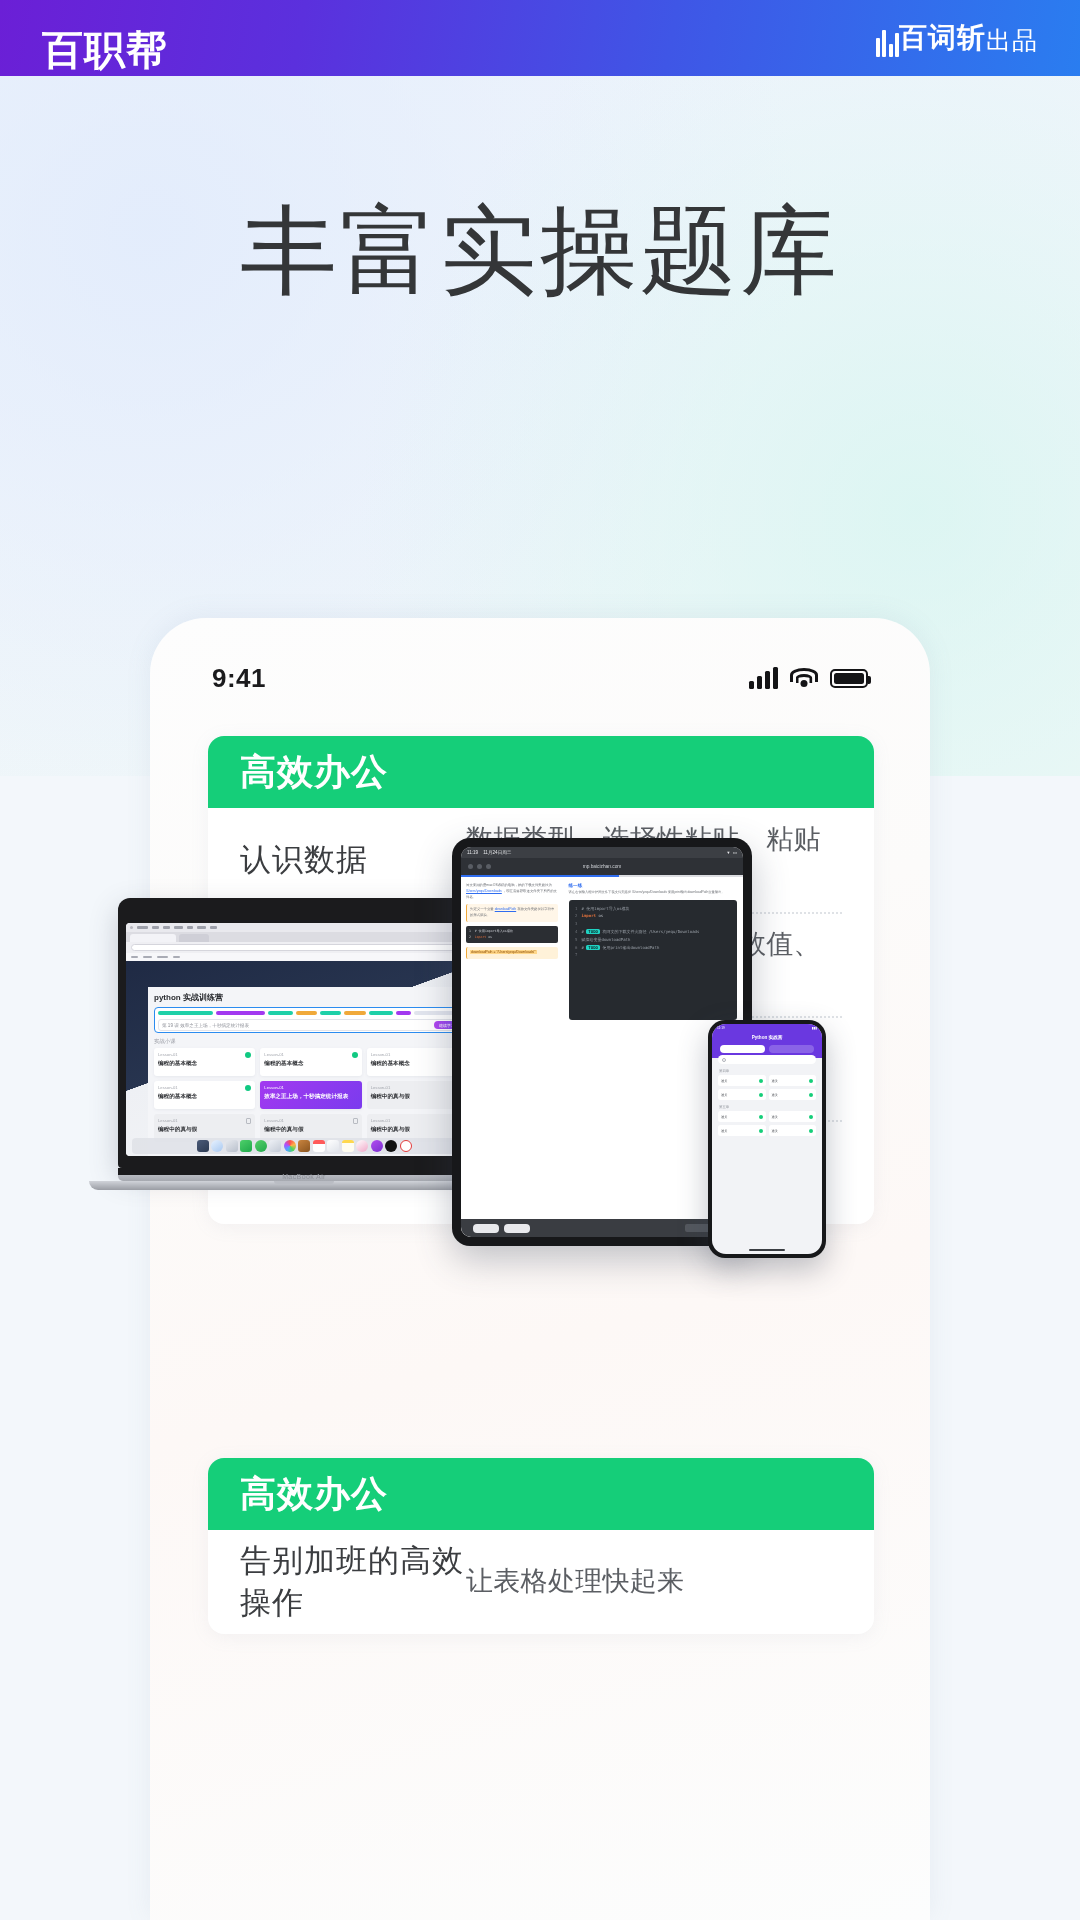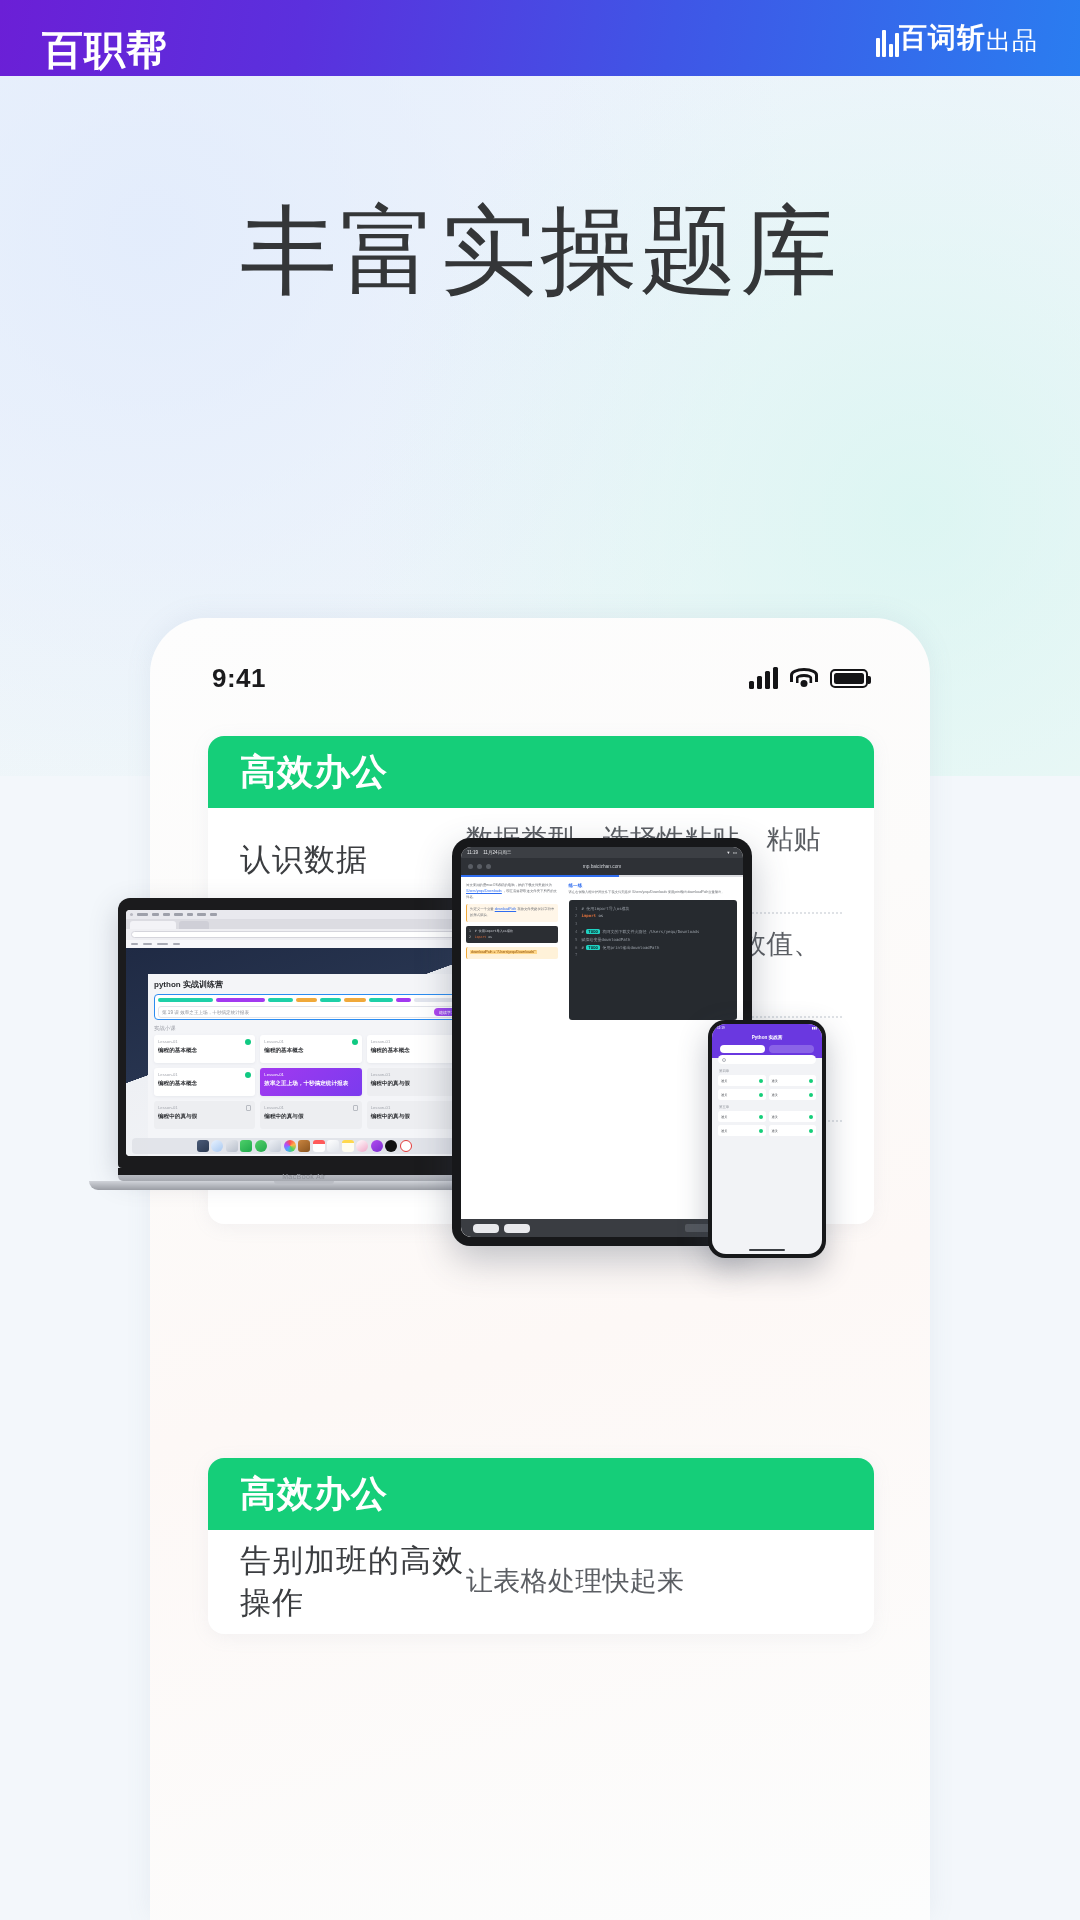--- a/index.html
+++ b/index.html
@@ -117,21 +117,21 @@
     flex:1; font-size:27px; color:#5b5e63; line-height:1.48; letter-spacing:0.3px;
   }
 
   
   .devices{ position:absolute; top:880px; left:0; width:1080px; height:420px; }
 
   
   .mac{ position:absolute; left:118px; top:18px; width:372px; }
   .mac-lid{
     width:372px; height:270px; background:#1b1b1d; border-radius:12px 12px 4px 4px;
-    padding:12px 8px 12px 8px; box-shadow:0 10px 28px rgba(60,70,90,0.26);
+    padding:25px 8px 12px 8px; box-shadow:0 10px 28px rgba(60,70,90,0.26);
   }
   .mac-scr{ width:100%; height:100%; background:#fbfbfd; border-radius:4px; overflow:hidden; position:relative; }
   .mac-menu{ height:9px; background:#e9e9ee; display:flex; align-items:center; gap:4px; padding:0 4px; }
   .mac-menu i{ width:3px; height:3px; border-radius:50%; background:#b9b9c2; }
   .mac-menu u{ display:block; height:2.5px; background:#9ea0aa; text-decoration:none; border-radius:1px; }
   .mmq{ width:11px; } .mmr{ width:7px; } .mms{ width:9px; } .mmt{ width:6px; }
   .mac-tabbar{ height:10px; background:#dcdce2; display:flex; align-items:flex-end; padding:0 4px; gap:3px; }
   .mac-tab{ height:8px; width:46px; background:#f3f3f7; border-radius:3px 3px 0 0; }
   .mac-tab.b{ width:30px; background:#cfcfd7; }
   .mac-url{ height:11px; background:#efeff3; display:flex; align-items:center; padding:0 5px; gap:4px; }

